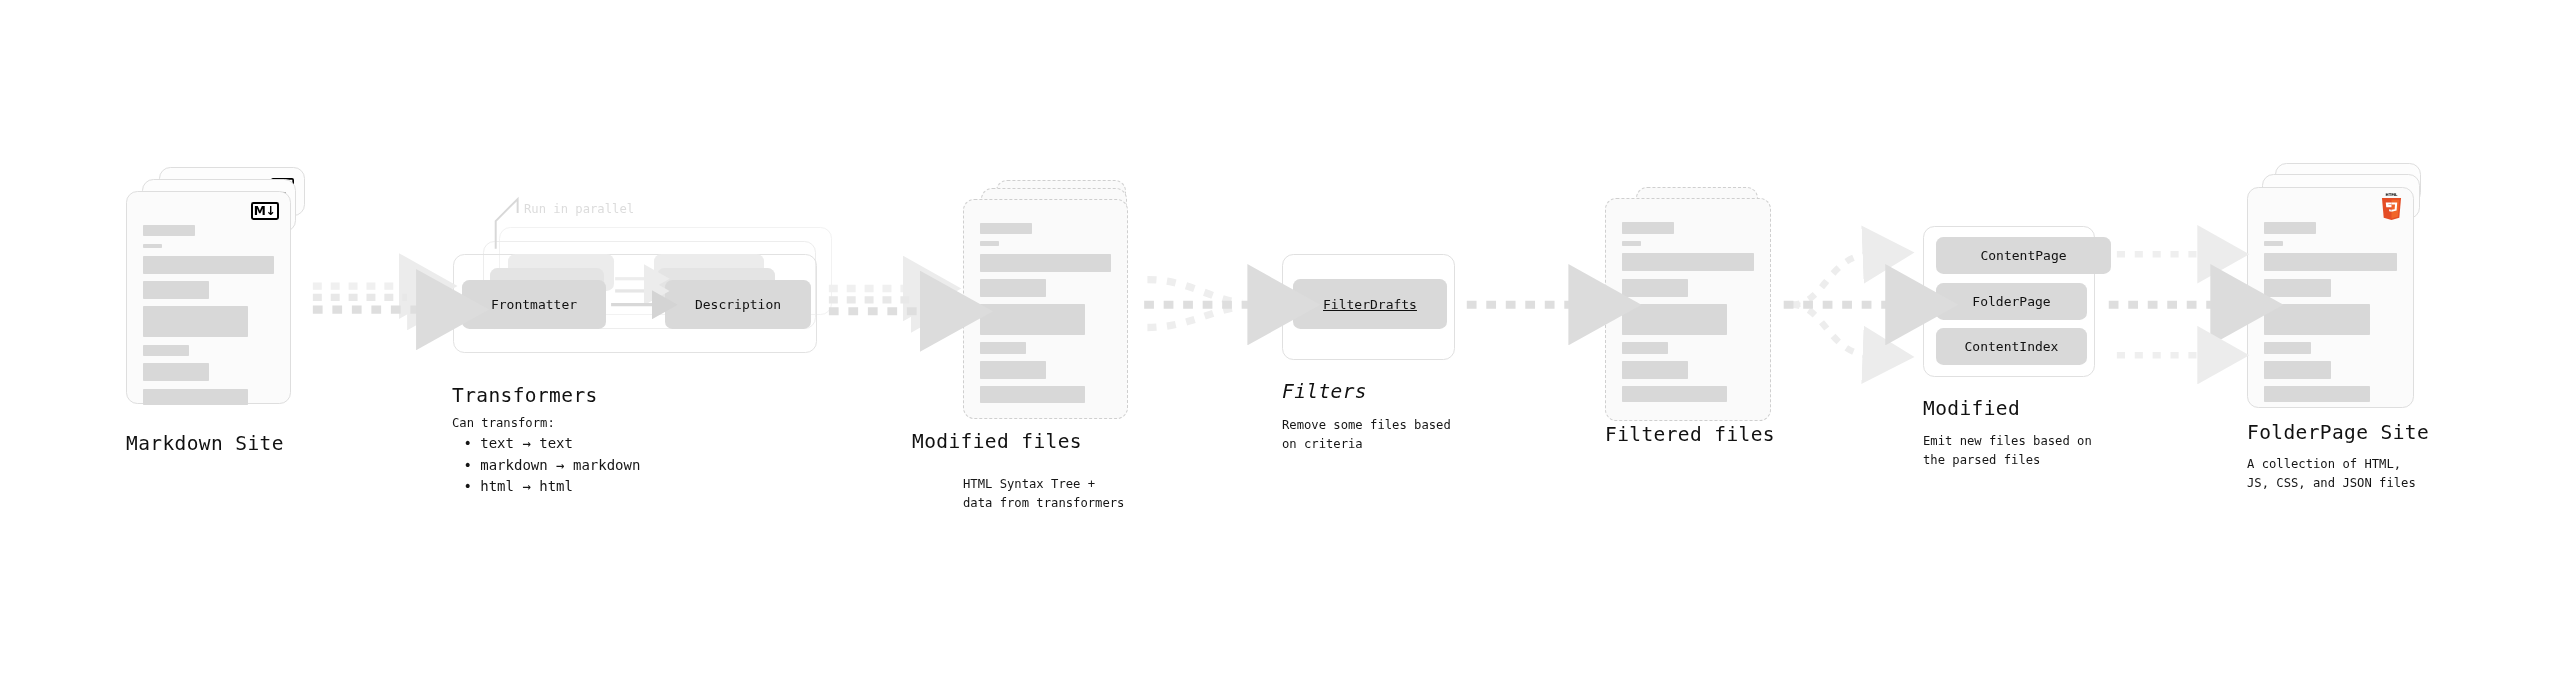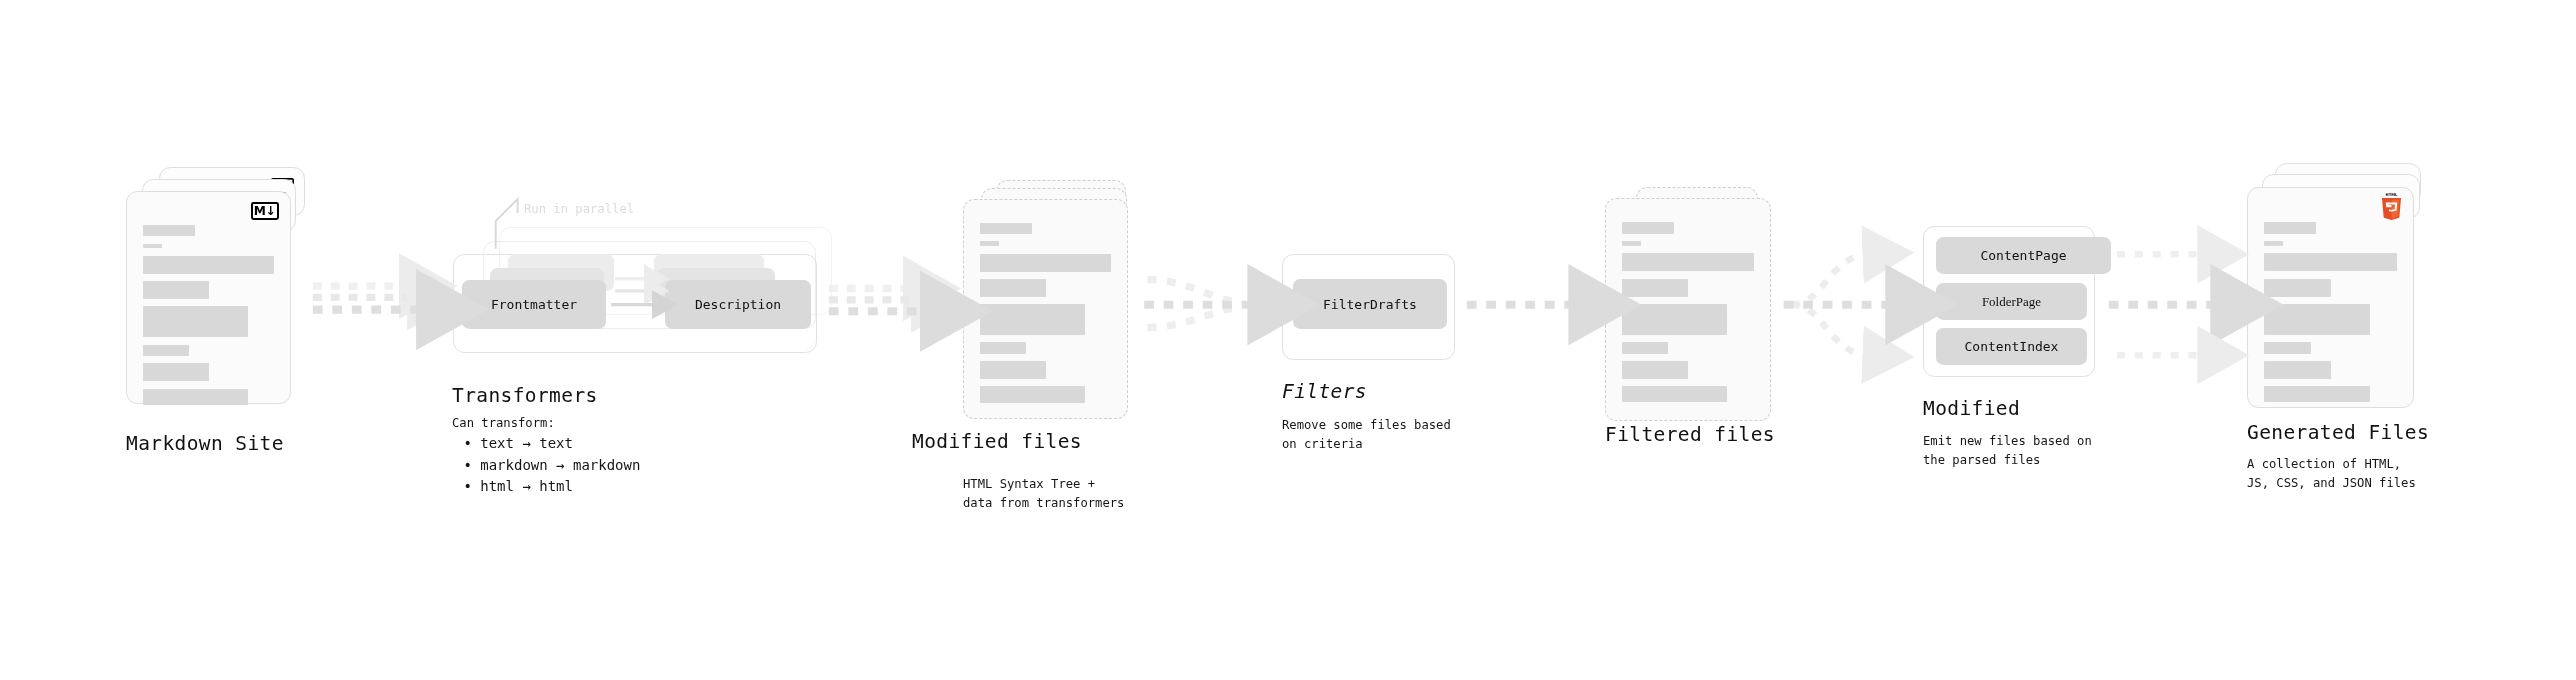--- a/index.html
+++ b/index.html
@@ -207,21 +207,21 @@
         <div class="line" style="width:50%; height:18px;"></div>
         <div class="line" style="width:80%; height:16.3px;"></div>
       </div>
     </div>
   </div>
   <div class="sec-title" style="left:912px; top:430px;">Modified files</div>
   <div class="sec-desc" style="left:963px; top:475px;">HTML Syntax Tree +
 data from transformers</div>
 
   <div class="plain-box" style="left:1282px; top:254px; width:173px; height:106px;"></div>
-  <div class="pill" style="left:1293px; top:279px; width:154px; height:50px;">FilterDrafts</div>
+  <div class="pill" style="left:1293px; top:279px; width:154px; height:50px;text-decoration:underline;">FilterDrafts</div>
   <div class="sec-title" style="left:1282px; top:380px;font-style:italic;">Filters</div>
   <div class="sec-desc" style="left:1282px; top:416px;">Remove some files based
 on criteria</div>
 
   <div class="stack" style="left:1605px; top:187px; width:183px; height:244px;">
     <div class="doc-card dashed" style="left:31px; top:0px; width:122px; height:37px;"></div>
     <div class="doc-card dashed" style="left:0px; top:11.4px; width:166px; height:223px;">
       <div class="doc-body" style="top:23px;">
         <div class="line" style="width:52px; height:11.4px;"></div>
         <div class="line" style="width:18.7px; height:4.9px;"></div>
@@ -231,21 +231,21 @@
         <div class="line" style="width:35%; height:11.4px;"></div>
         <div class="line" style="width:50%; height:18px;"></div>
         <div class="line" style="width:80%; height:16.3px;"></div>
       </div>
     </div>
   </div>
   <div class="sec-title" style="left:1605px; top:423px;">Filtered files</div>
 
   <div class="plain-box" style="left:1923px; top:226px; width:172px; height:151px;"></div>
   <div class="pill" style="left:1936px; top:237px; width:175px; height:37px;">ContentPage</div>
-  <div class="pill" style="left:1936px; top:283px; width:151px; height:37px;font-family:Liberation Serif, serif;">FolderPage</div>
+  <div class="pill" style="left:1936px; top:283px; width:151px; height:37px;">FolderPage</div>
   <div class="pill" style="left:1936px; top:328px; width:151px; height:37px;">ContentIndex</div>
   <div class="sec-title" style="left:1923px; top:397px;">Modified</div>
   <div class="sec-desc" style="left:1923px; top:432px;">Emit new files based on
 the parsed files</div>
 
   <div class="stack" style="left:2247px; top:163px; width:191px; height:260px;">
     <div class="doc-card back" style="left:28.4px; top:0px; width:146px; height:41px;">
       <div class="css-badge" style="right:16.3px; top:11.4px;">CSS</div>
     </div>
     <div class="doc-card back" style="left:14.6px; top:11.4px; width:158px; height:45px;">
@@ -267,21 +267,21 @@
         <div class="line" style="width:18.7px; height:4.9px;"></div>
         <div class="line" style="width:100%; height:18px;"></div>
         <div class="line" style="width:50%; height:18px;"></div>
         <div class="line" style="width:80%; height:31px;"></div>
         <div class="line" style="width:35%; height:11.4px;"></div>
         <div class="line" style="width:50%; height:18px;"></div>
         <div class="line" style="width:80%; height:16.3px;"></div>
       </div>
     </div>
   </div>
-  <div class="sec-title" style="left:2247px; top:421px;">Generated Files</div>
+  <div class="sec-title" style="left:2247px; top:421px;">FolderPage Site</div>
   <div class="sec-desc" style="left:2247px; top:455px;">A collection of HTML,
 JS, CSS, and JSON files</div>
 
   <svg class="overlay" width="2576" height="681" viewBox="0 0 3170 838">
     <defs>
       <marker id="ah" markerWidth="10" markerHeight="10" refX="1" refY="5" orient="auto" markerUnits="strokeWidth">
         <path d="M0,0 L9,5 L0,10 z" fill="#dcdcdc"></path>
       </marker>
       <marker id="ahL" markerWidth="9" markerHeight="9" refX="1" refY="4.5" orient="auto" markerUnits="strokeWidth">
         <path d="M0,0 L8,4.5 L0,9 z" fill="#ececec"></path>

